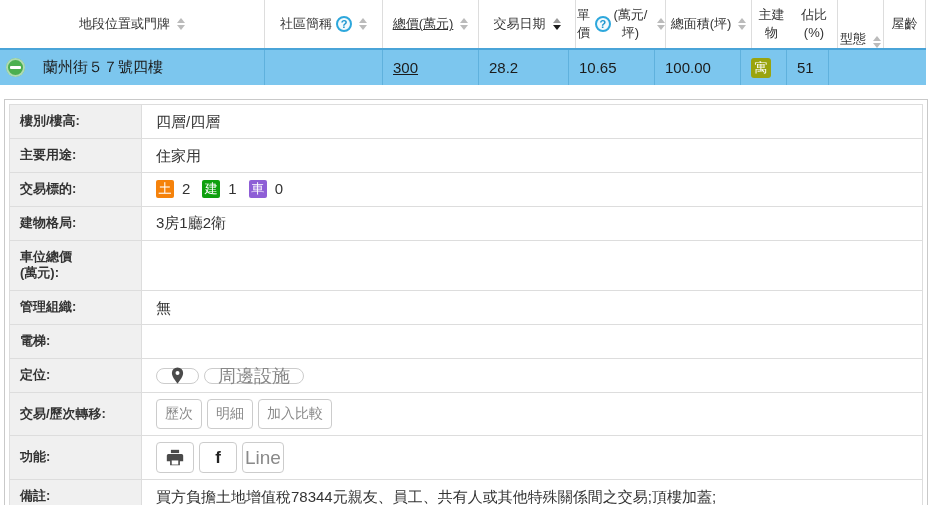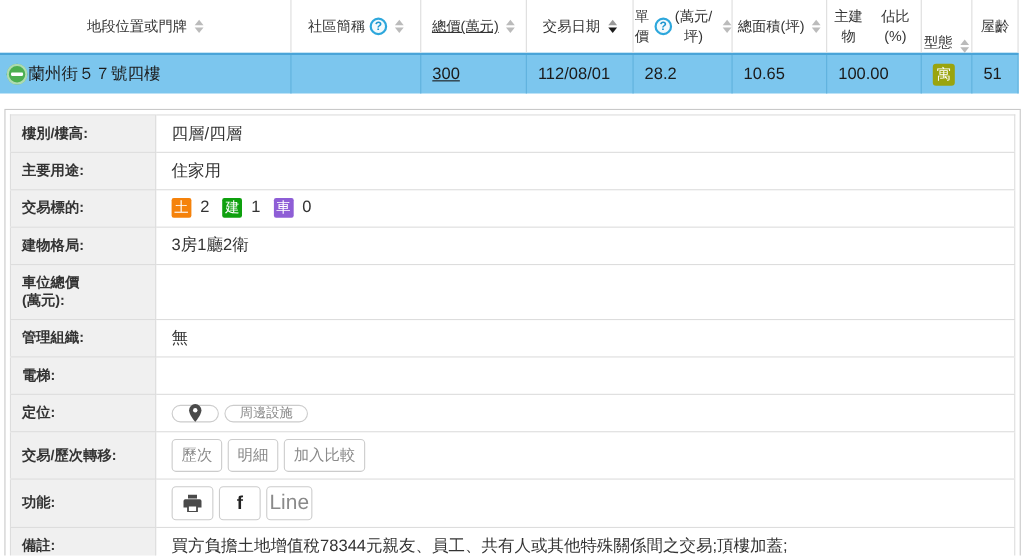--- a/index.html
+++ b/index.html
@@ -37,21 +37,21 @@
 
   .lrow {
     display: flex; height: 37px; background: #7cc6ee;
     border-top: 2px solid #4aa4d8; cursor: pointer;
   }
   .dcell {
     display: flex; align-items: center; height: 100%;
     border-right: 1px solid #5fb1dd; font-size: 15px; color: #1b1b1b;
     padding-left: 10px;
   }
-  .dcell.addr { padding-left: 6px; gap: 1px; }
+  .dcell.addr { padding-left: 6px; gap: 18px; }
 
   .minus {
     width: 19px; height: 19px; border-radius: 50%; background: #4caf50;
     position: relative; flex: none; cursor: pointer;
     box-shadow: inset 0 0 0 2px rgba(255,255,255,.55);
   }
   .minus::after {
     content: ""; position: absolute; left: 4px; right: 4px; top: 8px;
     height: 2.6px; background: #fff; border-radius: 1px;
   }
@@ -81,21 +81,21 @@
     border-radius: 2px; color: #fff; font-size: 13px; text-align: center; flex: none;
   }
   .xbadge.land { background: #f5820b; }
   .xbadge.bld  { background: #0ea00e; }
   .xbadge.car  { background: #8e5ed6; }
   .xcount { font-size: 15px; color: #333; margin: 0 7px 0 3px; }
 
   .pill {
     height: 16px; border: 1px solid #ccc; border-radius: 16px; background: #fff;
     display: inline-flex; align-items: center; justify-content: center;
-    padding: 0 13px; color: #888; font-size: 12px; cursor: pointer;
+    padding: 0 13px; color: #888; font-size: 18px; cursor: pointer;
   }
   .rbtn {
     border: 1px solid #ccc; border-radius: 4px; background: #fff;
     color: #8a8a8a; font-size: 14px; padding: 5px 8px; cursor: pointer;
     font-family: inherit;
   }
   .fbtn {
     border: 1px solid #ccc; border-radius: 4px; background: #fff;
     min-width: 38px; height: 31px; display: inline-flex; align-items: center;
     justify-content: center; cursor: pointer; font-family: inherit;
@@ -178,21 +178,20 @@
     </div>
   </div>
 
   <div class="lrow">
     <div class="dcell addr c0">
       <span class="minus"></span>
       <span>蘭州街５７號四樓</span>
     </div>
     <div class="dcell c1"></div>
     <div class="dcell c2">300</div>
-    <div class="dcell c3">112/08/01</div>
     <div class="dcell c4">28.2</div>
     <div class="dcell c5">10.65</div>
     <div class="dcell c6">100.00</div>
     <div class="dcell c7">
         <span class="tbadge">寓</span>
       </div>
     <div class="dcell c8">51</div>
   </div>
 </div>
 

